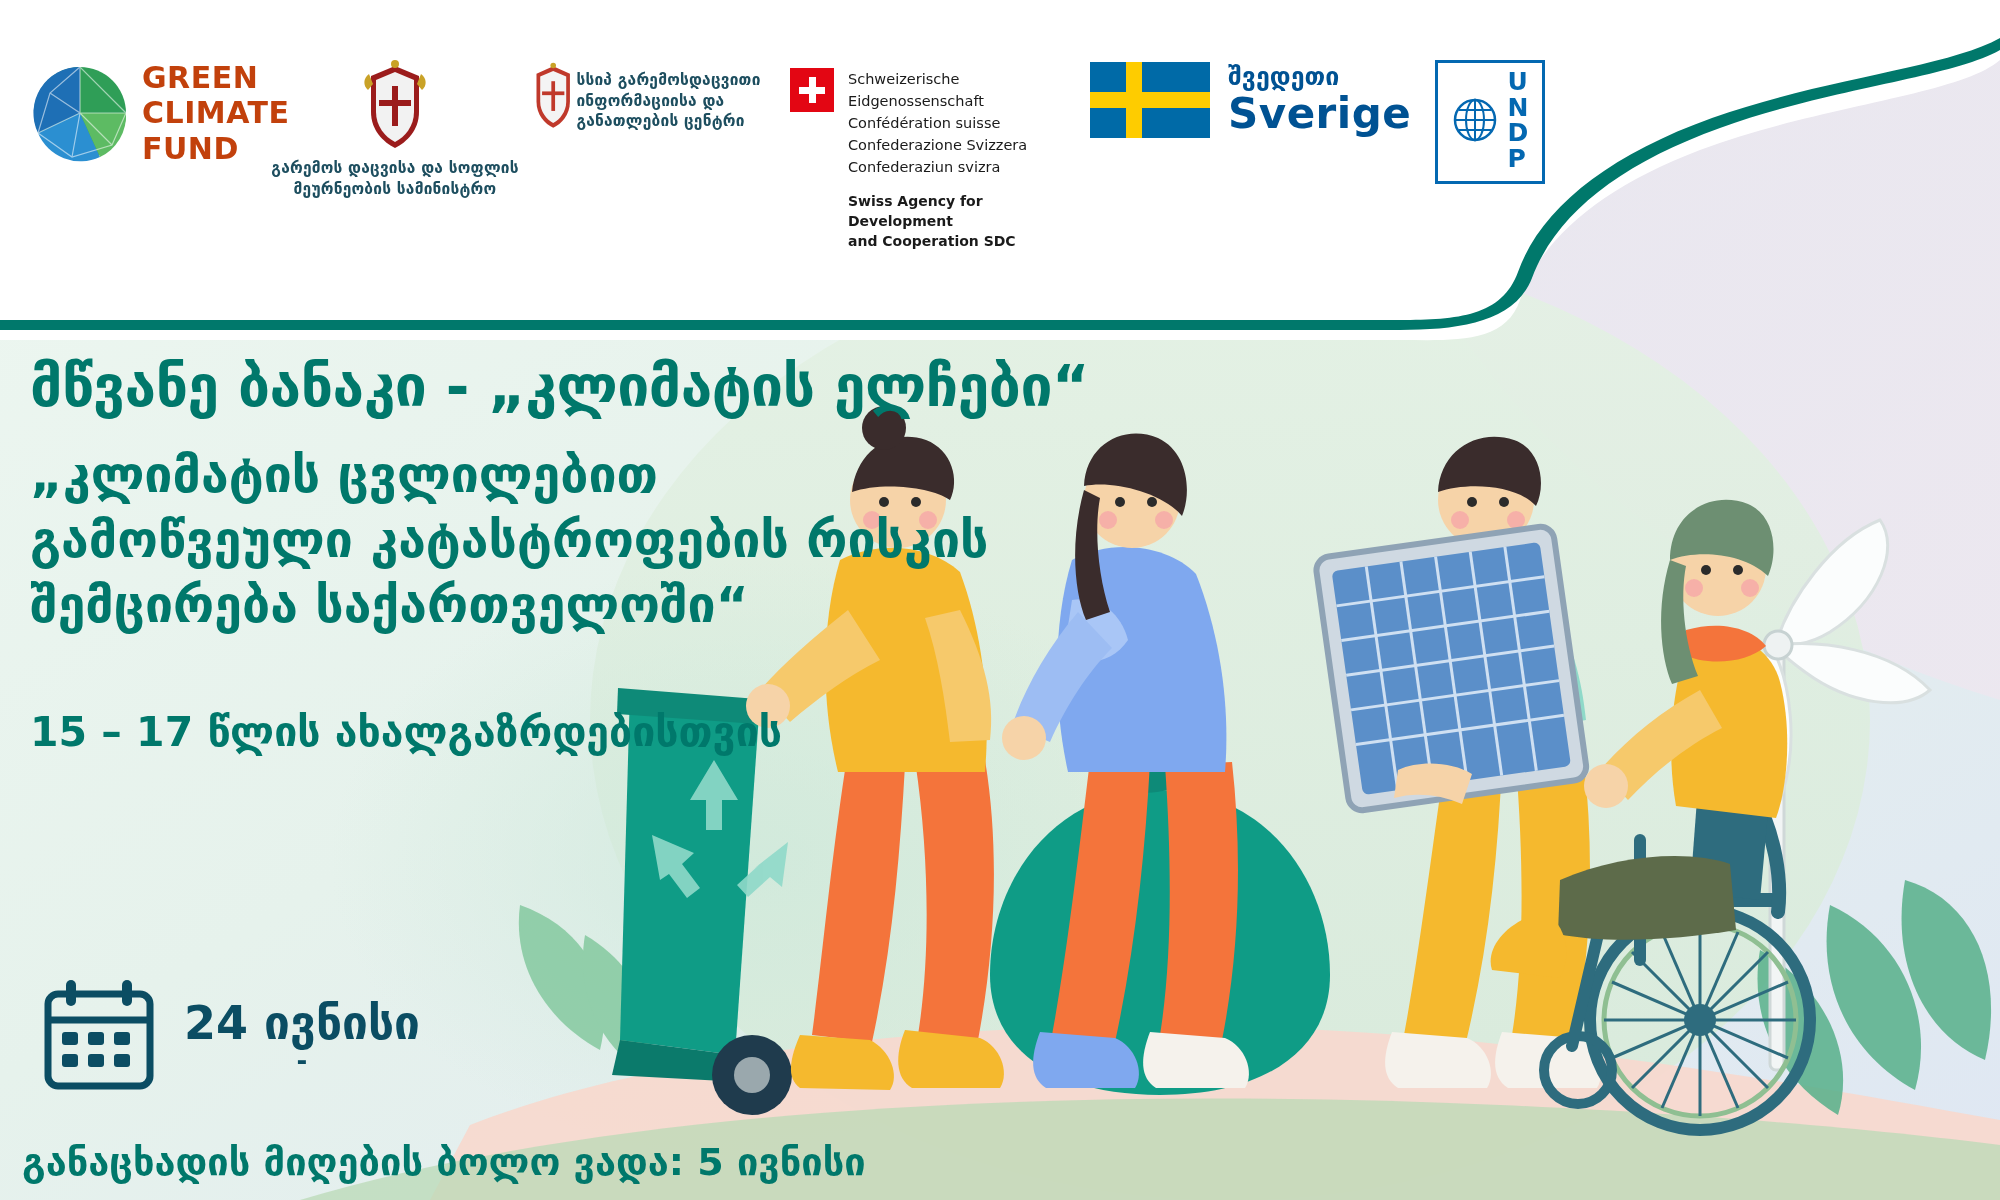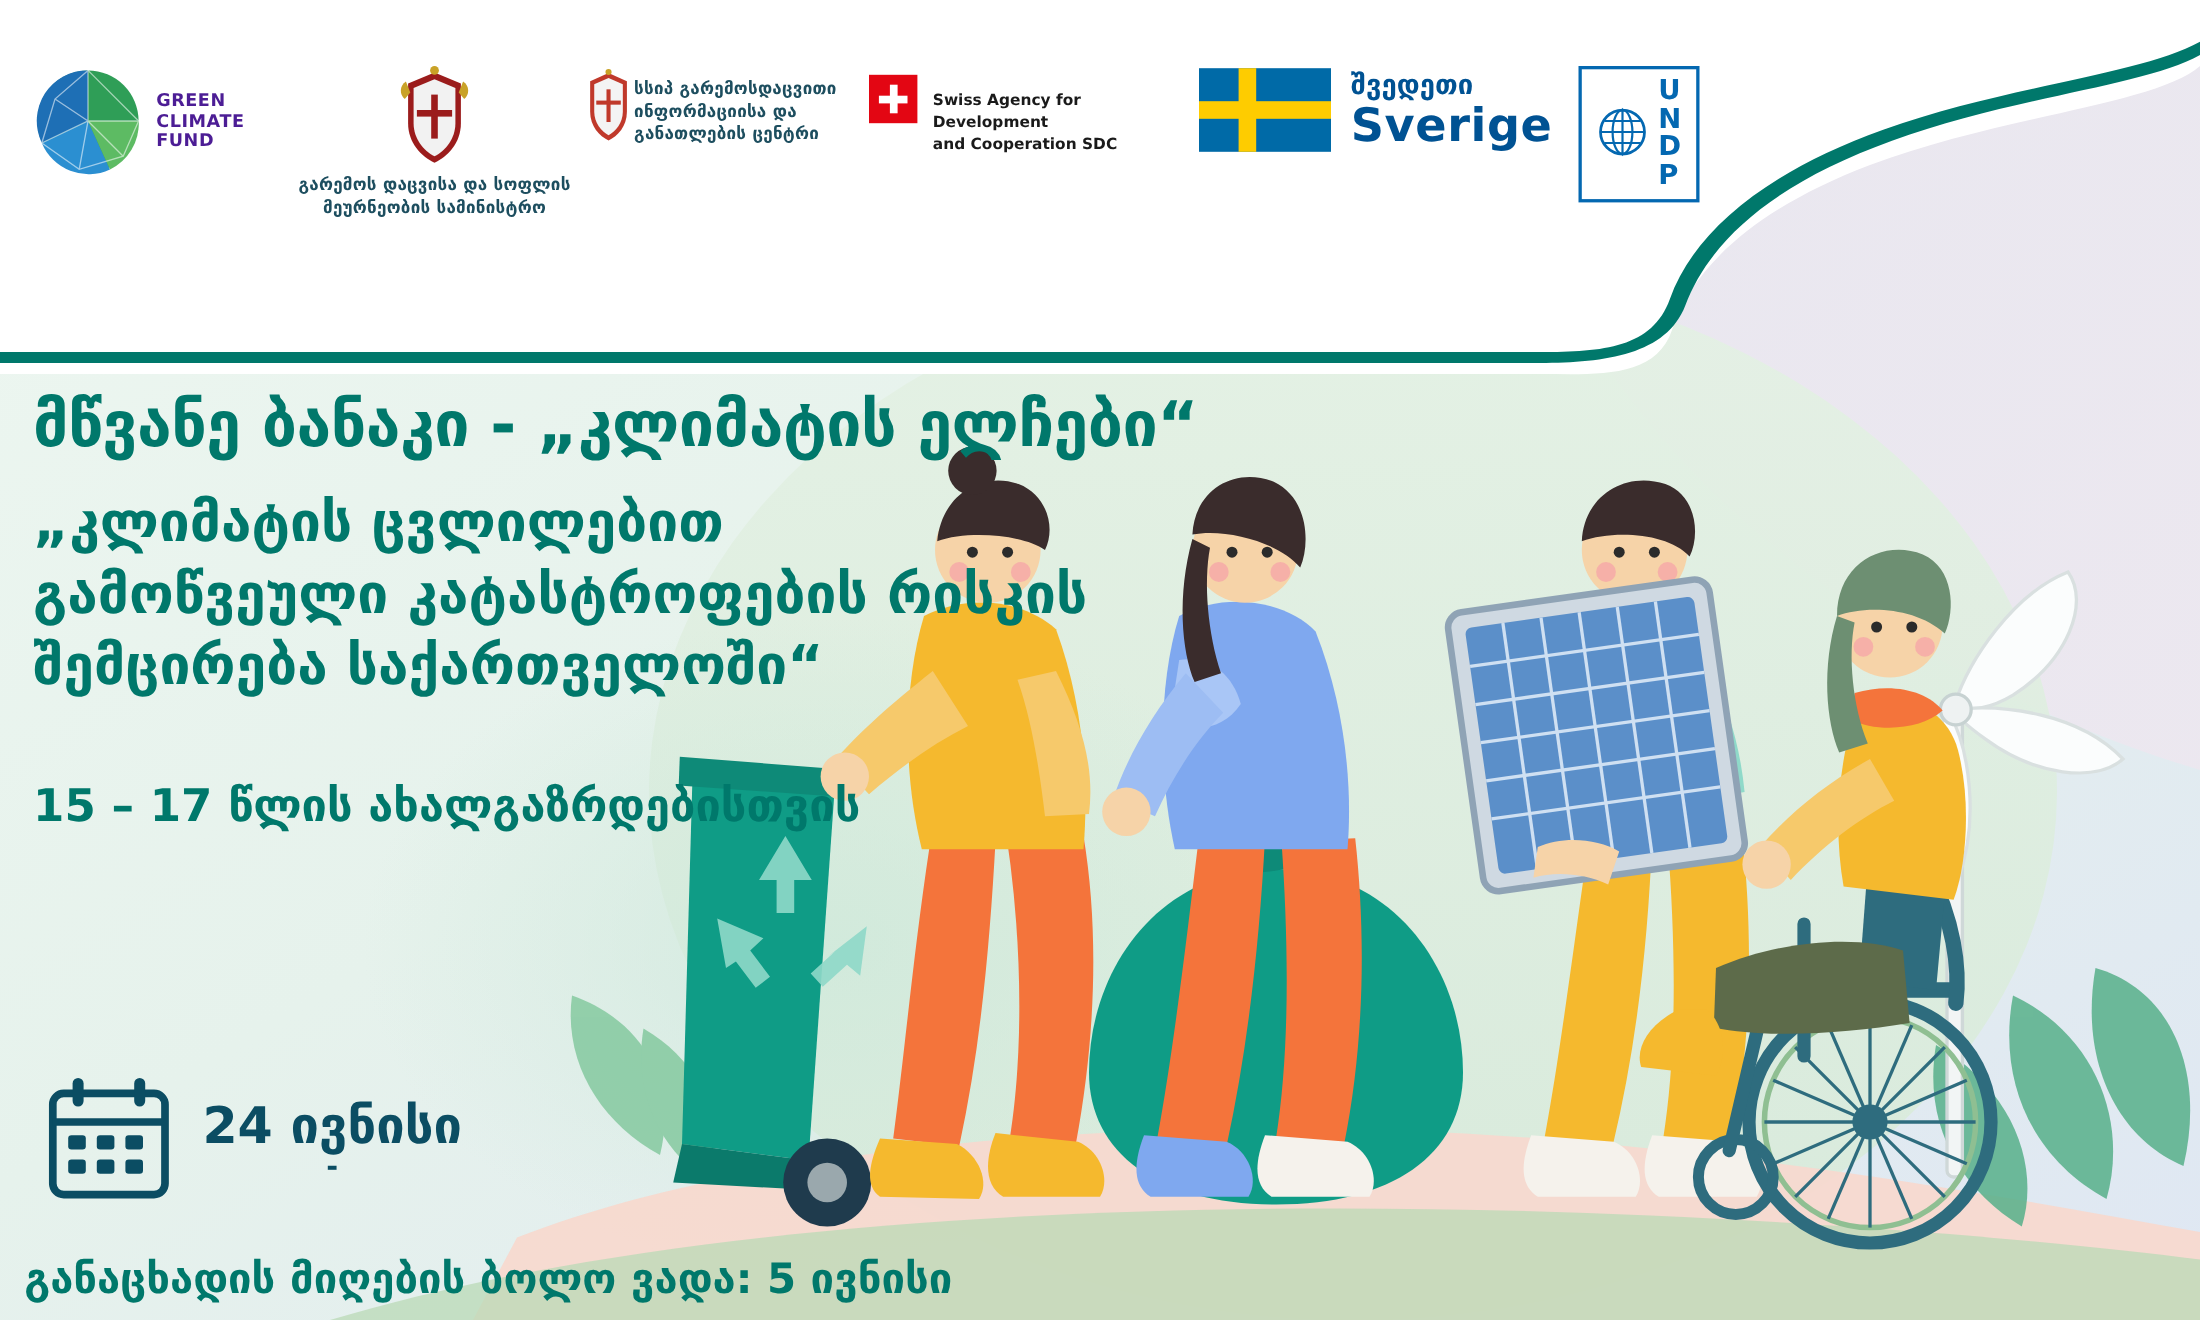--- a/index.html
+++ b/index.html
@@ -38,24 +38,24 @@
     display: flex;
     align-items: flex-start;
     gap: 0;
   }
   .logo-item { display: flex; align-items: flex-start; }
 
   
   .gcf { width: 230px; display: flex; align-items: center; gap: 12px; }
   .gcf-mark { width: 100px; height: 100px; flex: 0 0 auto; }
   .gcf-text {
-    font-size: 16px;
+    font-size: 30px;
     font-weight: bold;
     line-height: 1.18;
-    color: #4c1d95;
+    color: #c2410c;
     letter-spacing: .5px;
   }
 
   
   .ministry { width: 270px; display: flex; flex-direction: column; align-items: center; }
   .ministry-emblem { width: 72px; height: 92px; }
   .ministry-text {
     margin-top: 6px;
     font-size: 15.5px;
     font-weight: bold;
@@ -423,20 +423,26 @@
           <rect x="23" y="20" width="4" height="32" fill="#c0392b"></rect>
           <rect x="13" y="31" width="24" height="4" fill="#c0392b"></rect>
           <circle cx="25" cy="3" r="3" fill="#c9a227"></circle>
         </svg>
         <div class="nea-text">სსიპ გარემოსდაცვითი ინფორმაციისა და განათლების ცენტრი</div>
       </div>
 
       <div class="logo-item swiss">
         <div class="swiss-flag"></div>
         <div>
+          <div class="swiss-lines">
+            <div>Schweizerische Eidgenossenschaft</div>
+            <div>Confédération suisse</div>
+            <div>Confederazione Svizzera</div>
+            <div>Confederaziun svizra</div>
+          </div>
           <div class="swiss-sub">
             <div>Swiss Agency for Development</div>
             <div>and Cooperation SDC</div>
           </div>
         </div>
       </div>
 
       <div class="logo-item sweden">
         <div class="se-flag"></div>
         <div class="se-text">

